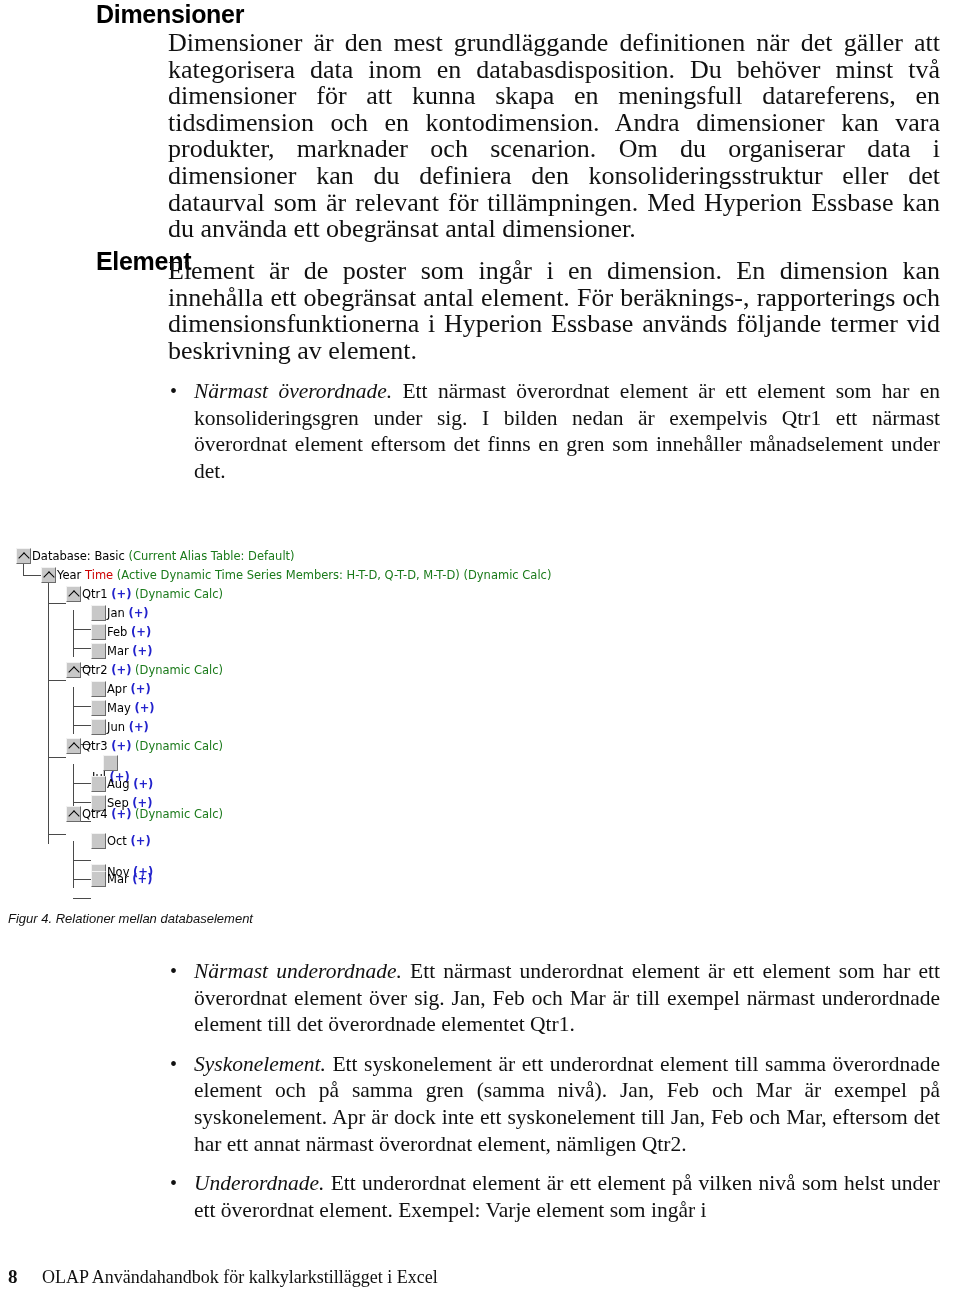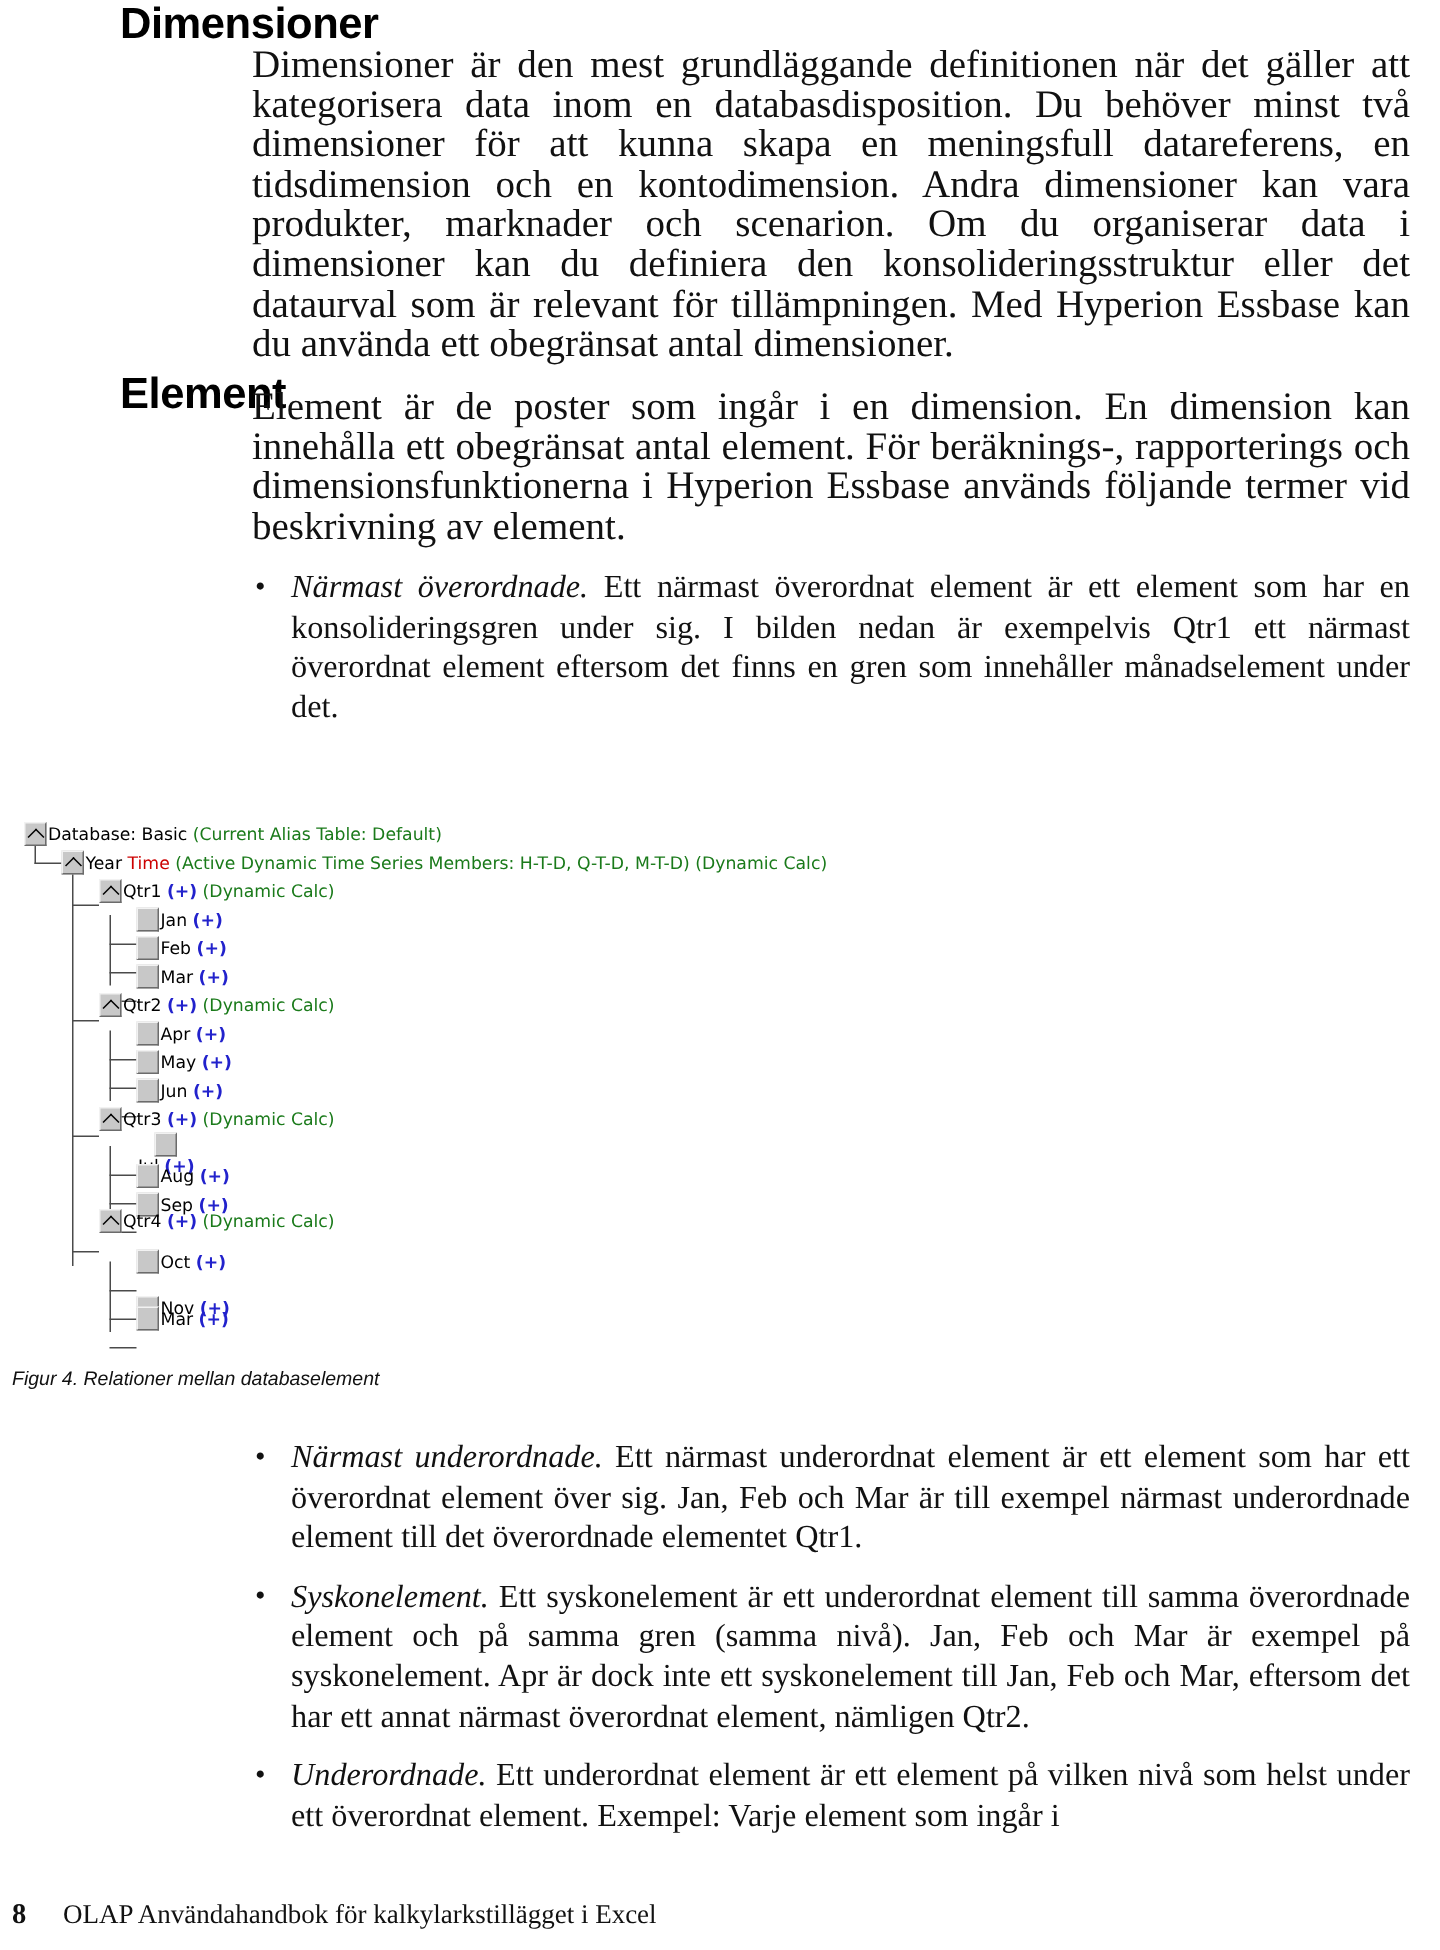--- a/index.html
+++ b/index.html
@@ -12,24 +12,24 @@
     height: 1300px;
     position: relative;
     font-family: "Liberation Serif", serif;
     color: #000000;
     overflow: hidden;
   }
 
   
   .section-heading {
     position: absolute;
-    left: 80px;
+    left: 96px;
     font-family: "Liberation Sans", sans-serif;
     font-weight: bold;
-    font-size: 29px;
+    font-size: 25px;
     letter-spacing: -0.3px;
     color: #000;
   }
   #h-dimensioner { top: 0px; }
   #h-element     { top: 228px; margin-top: 19px; }
 
   
   .body-block {
     position: absolute;
     left: 168px;

